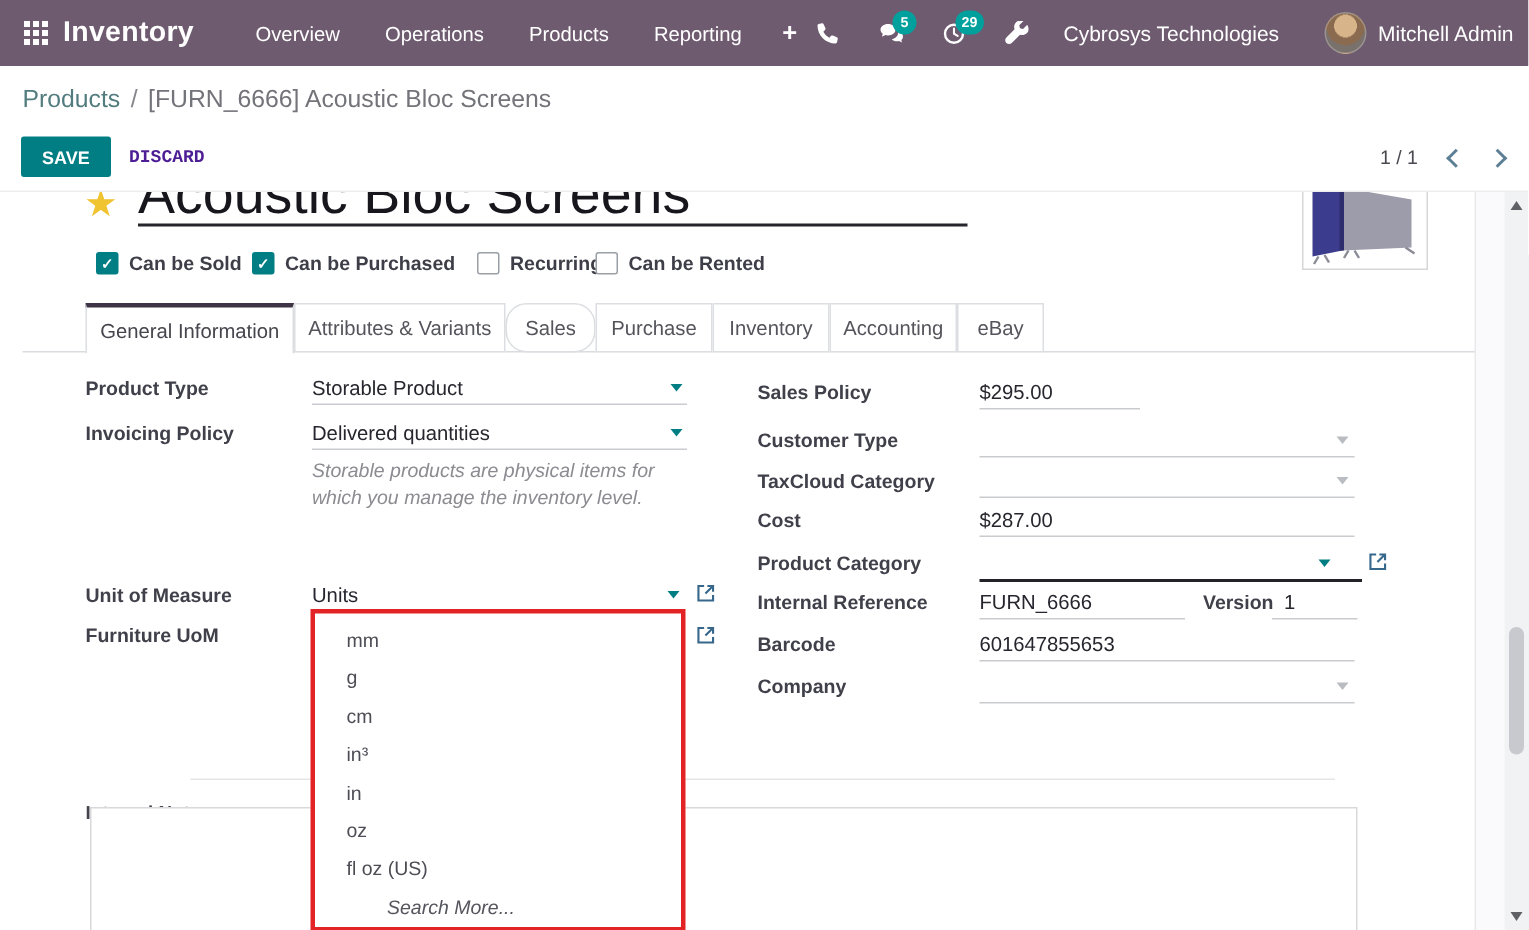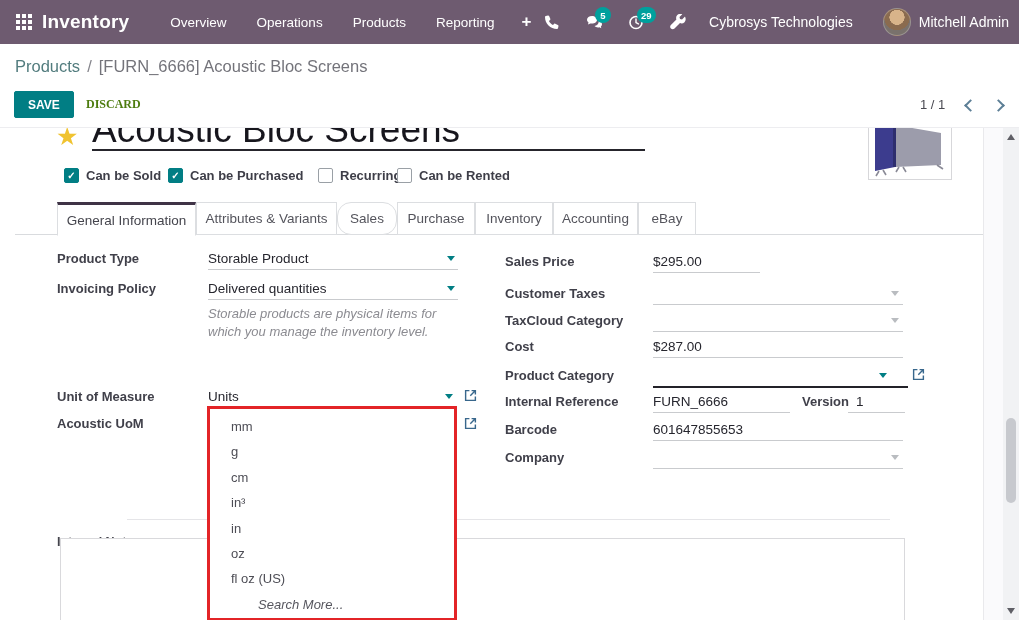--- a/index.html
+++ b/index.html
@@ -30,22 +30,22 @@
             display:flex; align-items:center; padding:4px 0 0 15px; }
   #bc-link { color:#527c7e; font-size:16.5px; cursor:pointer; }
   #bc-sep { color:#85858c; font-size:16.5px; margin:0 7px; }
   #bc-current { color:#73737a; font-size:16.5px; }
 
   #cp-row { position:absolute; top:84px; left:0; width:1019px; height:43px; background:#fff; }
   #save-btn { position:absolute; left:14px; top:7px; height:27px; padding:0 13px; background:#017e84;
               color:#fff; border:1px solid #017e84; border-radius:2px; font-size:12px; font-weight:700;
               font-family:"Liberation Sans",sans-serif; cursor:pointer; }
   #discard-btn { position:absolute; left:80px; top:7px; height:27px; padding:0 6px; background:transparent;
-              color:#4d7c0f; border:none; font-size:12px; font-weight:700;
-              font-family:Liberation Serif, serif; cursor:pointer; }
+              color:#4c1d95; border:none; font-size:12px; font-weight:700;
+              font-family:Liberation Mono, monospace; cursor:pointer; }
   #pager-count { position:absolute; left:920px; top:13px; font-size:13px; color:#4a4a52; }
   .chev { position:absolute; top:17px; width:9px; height:9px; border-left:2px solid #5d7f96;
           border-bottom:2px solid #5d7f96; cursor:pointer; }
   #chev-prev { left:966px; transform:rotate(45deg); }
   #chev-next { left:994px; transform:rotate(-135deg); }
 
   
   #vp { position:absolute; top:127px; left:0; width:1019px; bottom:0; overflow:hidden;
         background:#fff; border-top:1px solid #ededf0; }
 
@@ -252,31 +252,31 @@
     <div class="help" id="help1">Storable products are physical items for which you manage the inventory level.</div>
 
     <span class="flabel" id="lbl-uom">Unit of Measure</span>
     <span class="fval" id="val-uom">Units</span>
     <span class="caret" id="car-uom"></span>
     <svg class="ext" id="ext-uom" viewBox="0 0 12 12">
       <path fill="none" stroke="currentColor" stroke-width="1.3" d="M10.5 7v3.5h-9v-9H5"></path>
       <path fill="none" stroke="currentColor" stroke-width="1.3" d="M7 1.5h3.5V5M10.3 1.7 5.8 6.2"></path>
     </svg>
 
-    <span class="flabel" id="lbl-puom">Acoustic UoM</span>
+    <span class="flabel" id="lbl-puom">Furniture UoM</span>
     <svg class="ext" id="ext-puom" viewBox="0 0 12 12">
       <path fill="none" stroke="currentColor" stroke-width="1.3" d="M10.5 7v3.5h-9v-9H5"></path>
       <path fill="none" stroke="currentColor" stroke-width="1.3" d="M7 1.5h3.5V5M10.3 1.7 5.8 6.2"></path>
     </svg>
 
-    <span class="flabel" id="lbl-sp">Sales Price</span>
+    <span class="flabel" id="lbl-sp">Sales Policy</span>
     <span class="fval" id="val-sp">$295.00</span>
     <div class="uline" id="ul-sp"></div>
 
-    <span class="flabel" id="lbl-ct">Customer Taxes</span>
+    <span class="flabel" id="lbl-ct">Customer Type</span>
     <div class="uline" id="ul-ct"></div>
     <span class="caret gray" id="car-ct"></span>
 
     <span class="flabel" id="lbl-tc">TaxCloud Category</span>
     <div class="uline" id="ul-tc"></div>
     <span class="caret gray" id="car-tc"></span>
 
     <span class="flabel" id="lbl-cost">Cost</span>
     <span class="fval" id="val-cost">$287.00</span>
     <div class="uline" id="ul-cost"></div>

